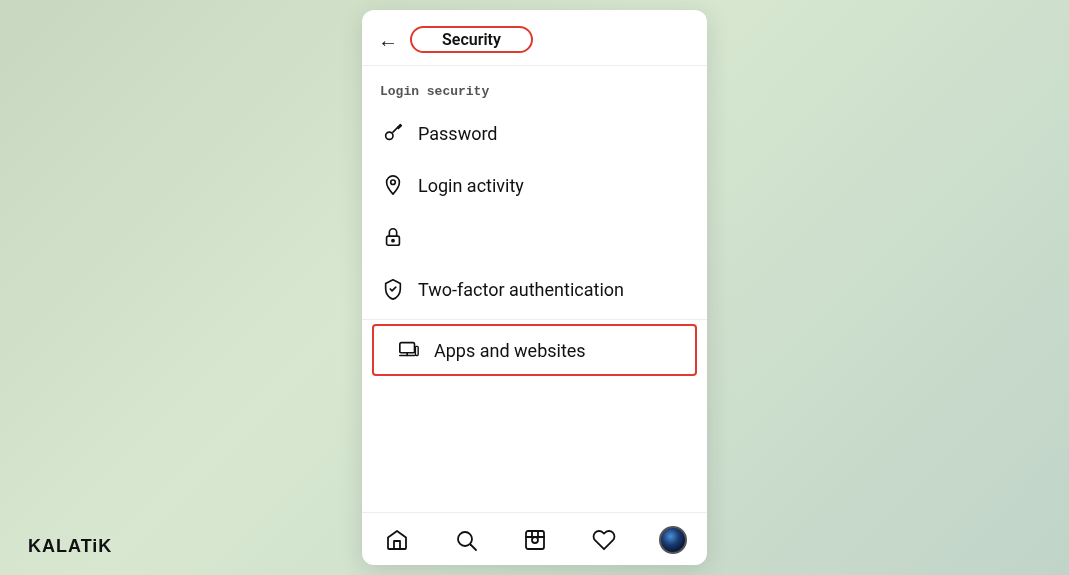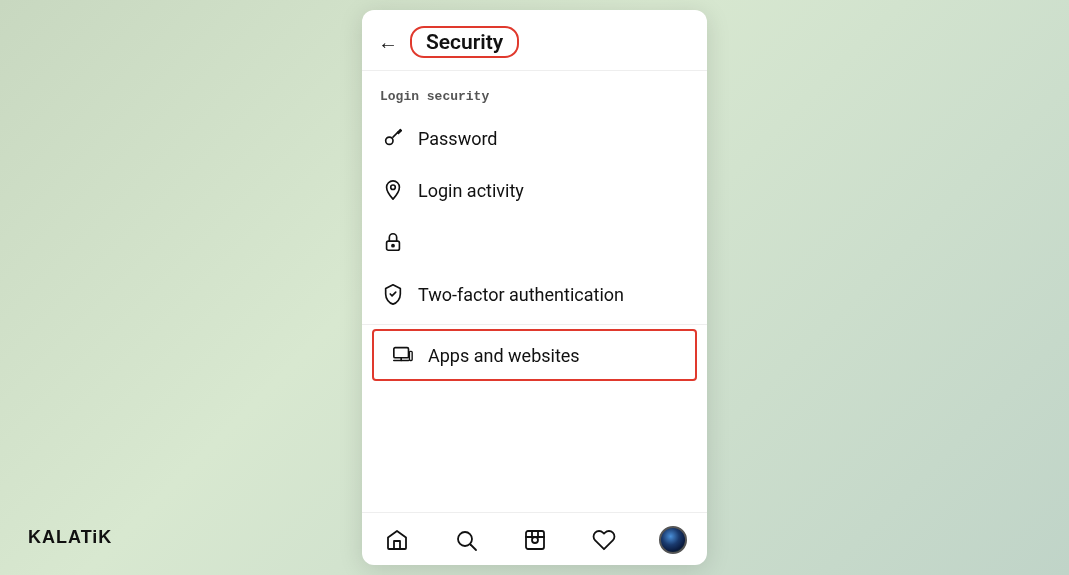--- a/index.html
+++ b/index.html
@@ -9,21 +9,21 @@
       background: linear-gradient(135deg, #c8d8c0 0%, #d8e8d0 40%, #c0d4c8 100%);
       display: flex;
       align-items: center;
       justify-content: center;
       font-family: -apple-system, BlinkMacSystemFont, 'Segoe UI', Roboto, sans-serif;
       position: relative;
       overflow: hidden;
     }
     .brand-label {
       position: absolute;
-      bottom: 27px;
+      bottom: 18px;
       left: 28px;
       font-weight: 900;
       font-size: 18px;
       letter-spacing: 1px;
       color: #111;
       font-family: 'Arial Black', Arial, sans-serif;
     }
     .phone-container {
       width: 345px;
       height: 555px;
@@ -43,25 +43,25 @@
       flex-shrink: 0;
     }
     .back-arrow {
       font-size: 20px;
       color: #111;
       margin-right: 12px;
       cursor: pointer;
       line-height: 1;
     }
     .header-title {
-      font-size: 21px;
+      font-size: 16px;
       font-weight: 600;
       color: #111;
       border: 2px solid #e0392d;
-      padding: 2px 14px;
+      padding: 2px 30px;
       border-radius: 14px;
     }
     
     .content {
       flex: 1;
       overflow-y: auto;
       padding: 0;
     }
     .section-header {
       font-size: 13px;
@@ -75,21 +75,21 @@
       align-items: center;
       padding: 13px 18px;
       cursor: pointer;
       border-radius: 0;
       transition: background 0.1s;
     }
     .menu-item.highlighted {
       border: 2px solid #e0392d;
       border-radius: 4px;
       margin: 4px 10px;
-      padding: 11px 16px;
+      padding: 11px 22px;
     }
     .menu-icon {
       width: 26px;
       height: 26px;
       margin-right: 12px;
       display: flex;
       align-items: center;
       justify-content: center;
       flex-shrink: 0;
       color: #111;

